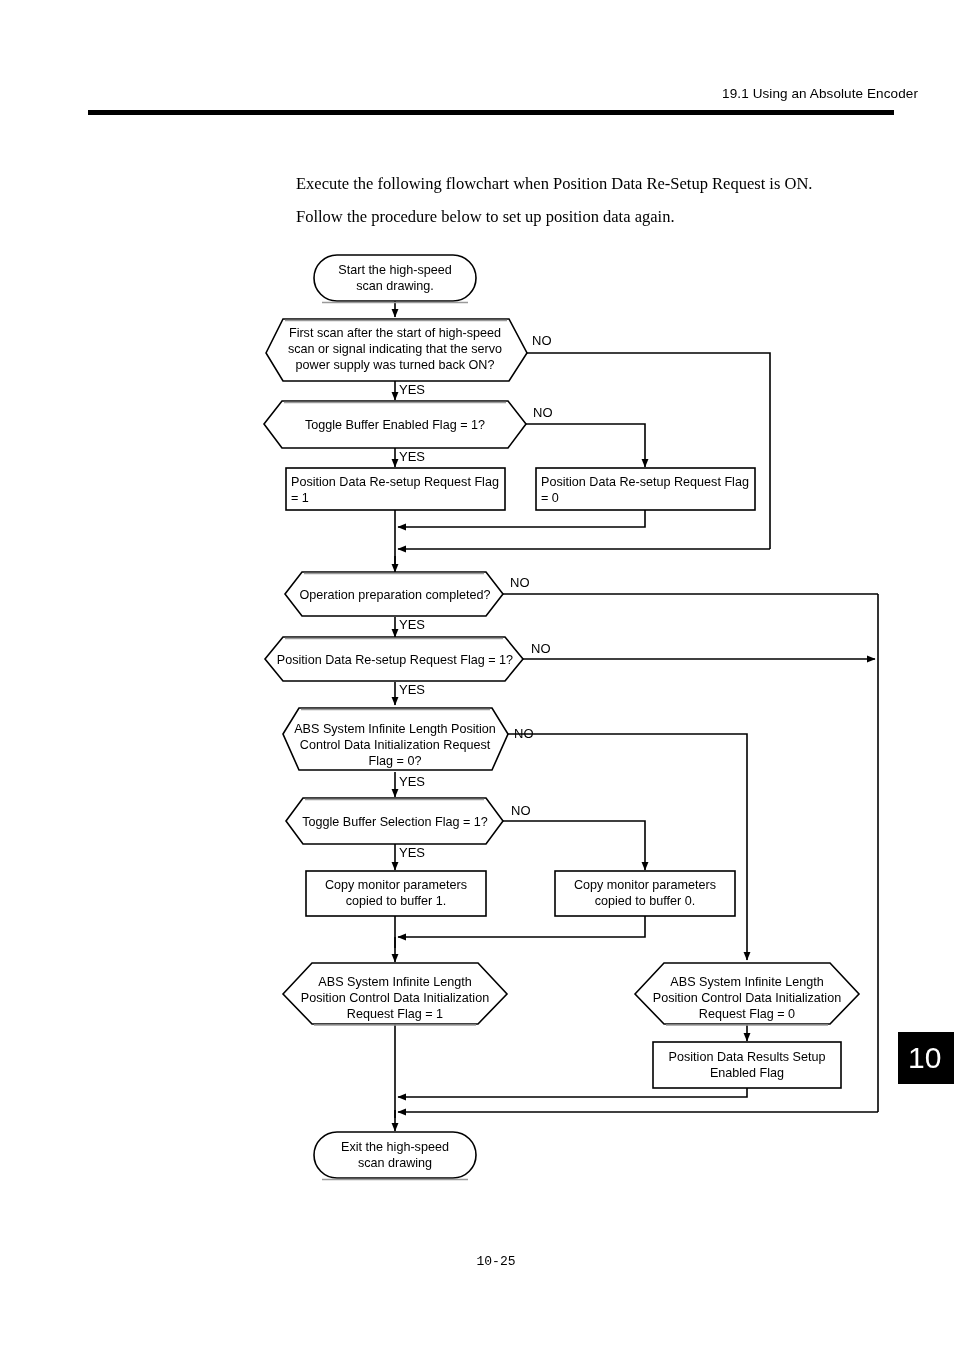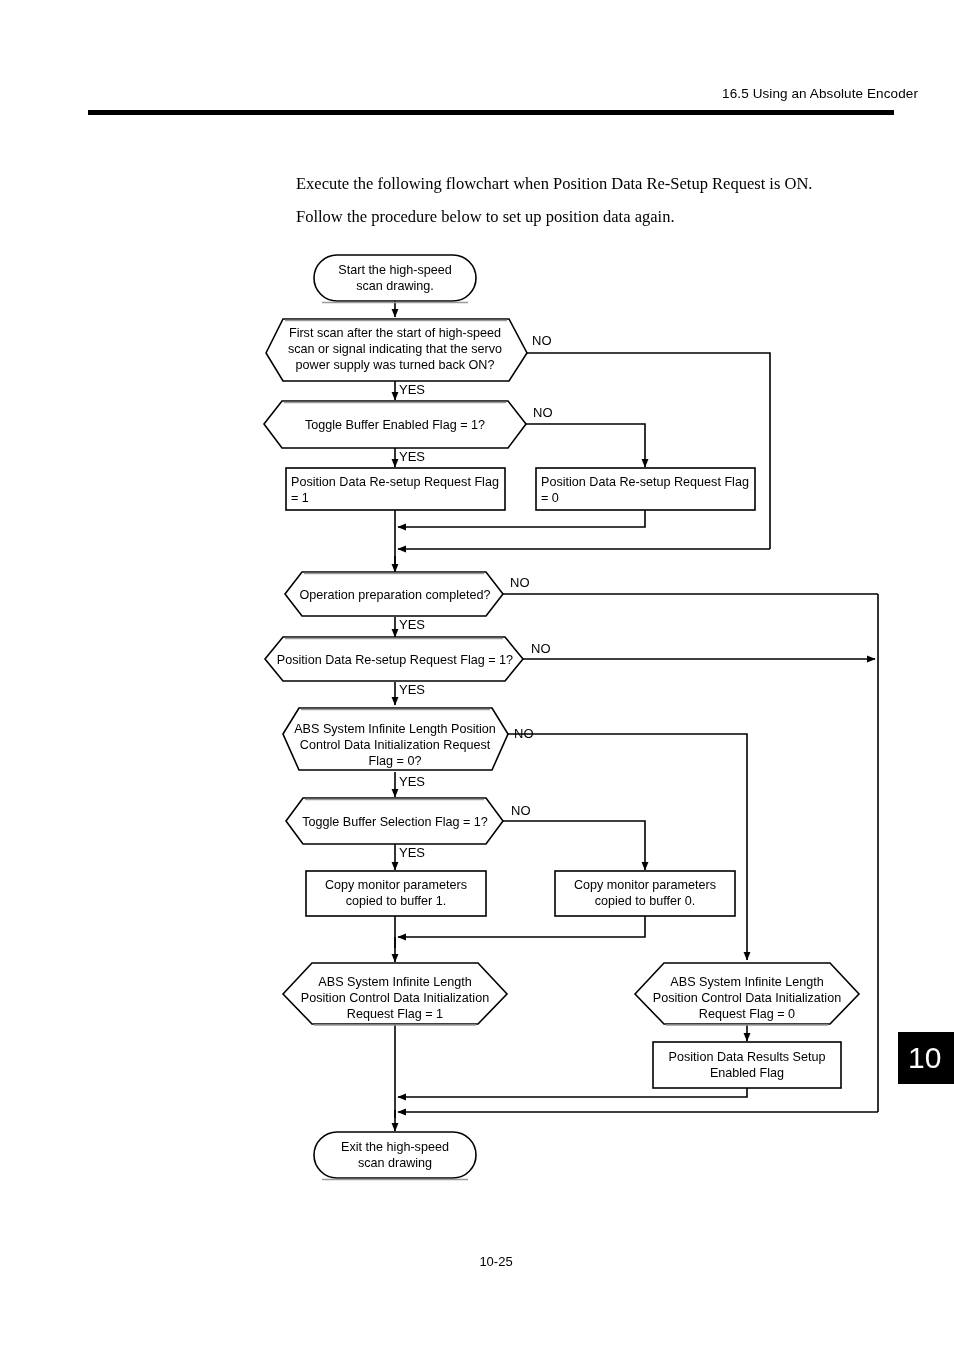--- a/index.html
+++ b/index.html
@@ -68,21 +68,21 @@
     box-sizing: border-box;
   }
 
   
   #footer-pagenum {
     position: absolute;
     left: 0;
     top: 1254px;
     width: 954px;
     text-align: center;
-    font-family: Liberation Sans, sans-serif;
+    font-family: Liberation Mono, monospace;
     font-size: 13px;
     padding-left: 38px;
     box-sizing: border-box;
   }
 
   
   #flowchart {
     position: absolute;
     left: 0;
     top: 0;
@@ -118,21 +118,21 @@
     stroke: #9a9a9a;
     stroke-width: 1.5;
     fill: none;
   }
 </style>
 </head>
 <body>
 
 <div id="page">
 
-  <div id="header-title">16.5  Using an Absolute Encoder</div>
+  <div id="header-title">19.1  Using an Absolute Encoder</div>
   <div id="header-rule"></div>
 
   <div class="para" id="para-2">Follow the procedure below to set up position data again.</div>
   <div class="para" id="para-1">Execute the following flowchart when Position Data Re-Setup Request is ON.</div>
 
   <div id="flowchart">
     <svg width="954" height="1351" viewBox="0 0 954 1351" xmlns="http://www.w3.org/2000/svg">
       <defs>
         <marker id="arrow" markerWidth="10" markerHeight="10" refX="8.4" refY="3.6" orient="auto" markerUnits="userSpaceOnUse">
           <path d="M0,0 L9,3.6 L0,7.2 z" fill="#000000"></path>

